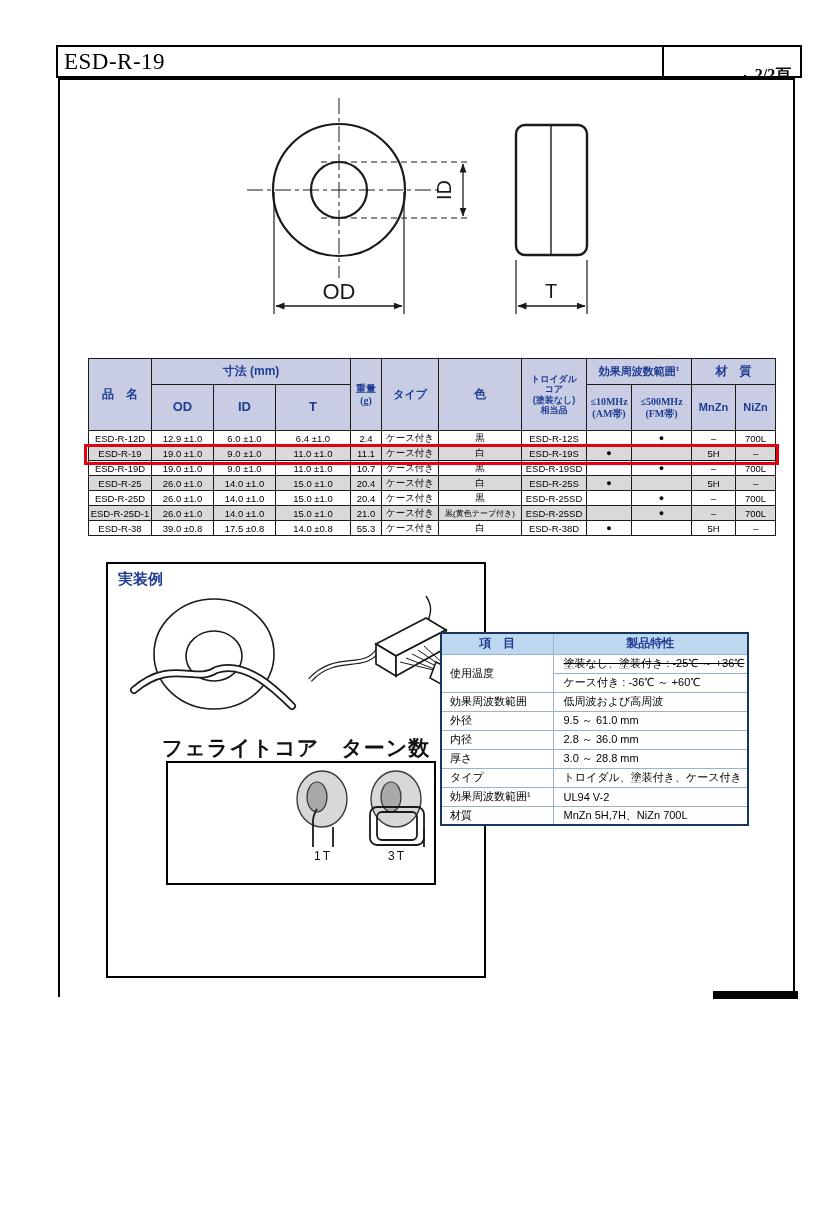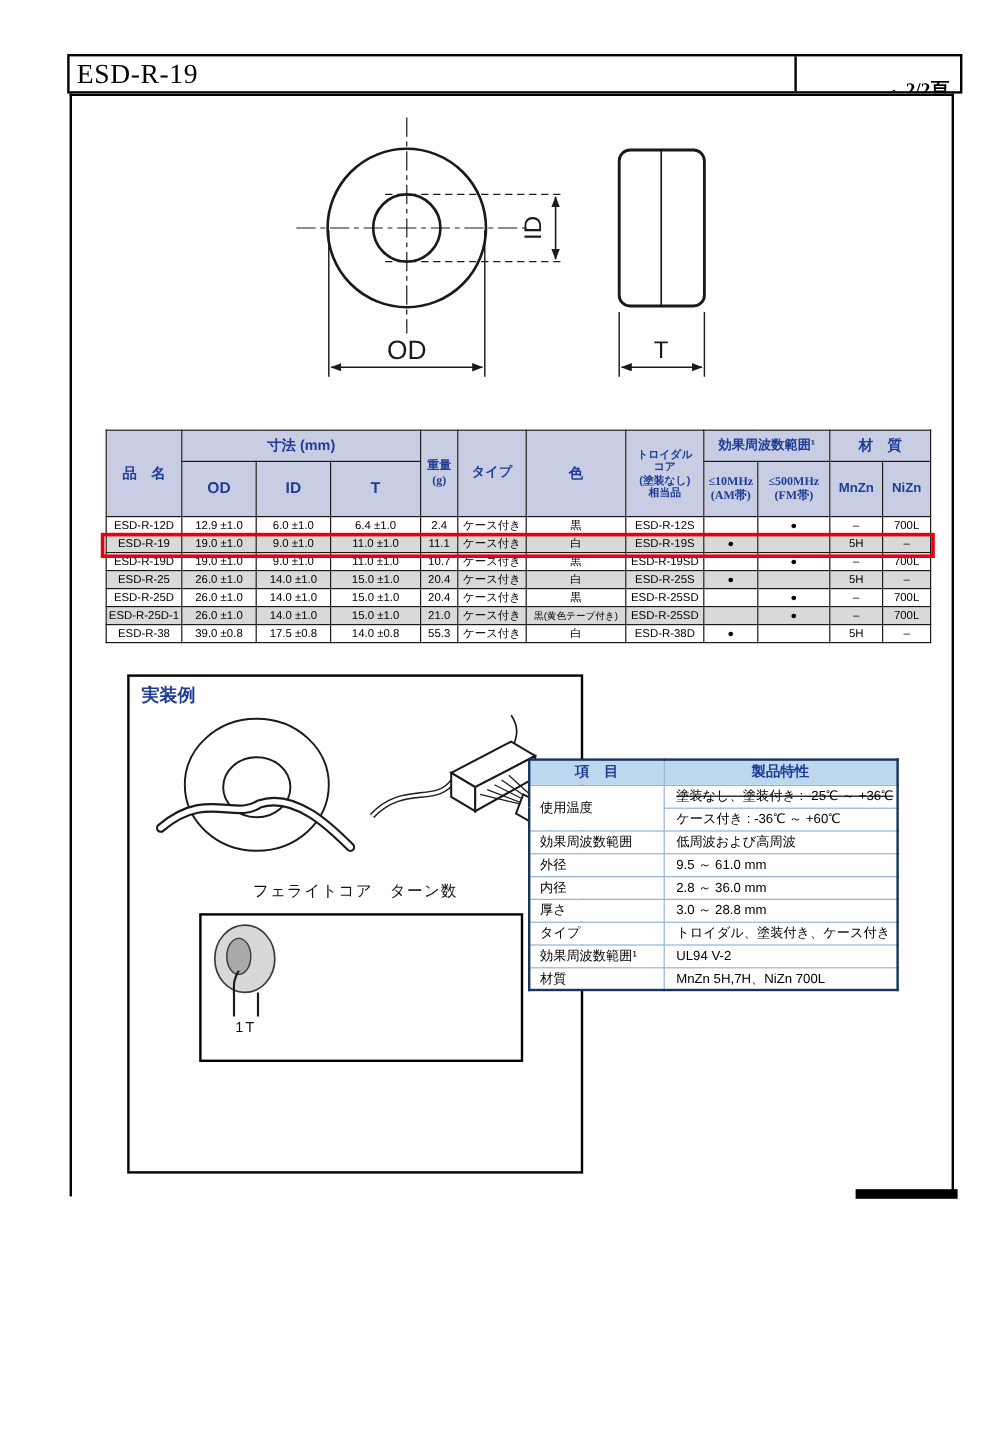--- a/index.html
+++ b/index.html
@@ -56,25 +56,25 @@
   
   .mount-box {
     position:absolute; left:75px; top:562px; width:380px; height:416px;
     border:2px solid #000; background:#fff;margin-left:31px;
   }
   .mount-title { position:absolute; left:10px; top:6px; font-size:15px; font-weight:bold; color:#1f3c94; }
   .mount-left  { position:absolute; left:18px;  top:24px; }
   .mount-right { position:absolute; left:198px; top:28px; }
   .turns-heading {
     position:absolute; left:0; top:170px; width:100%; text-align:center;
-    font-size:13px; font-weight:normal; letter-spacing:1px; color:#111;
+    font-size:21px; font-weight:bold; letter-spacing:1px; color:#111;
   }
   .turns-box {
     position:absolute; left:58px; top:197px; width:270px; height:124px;
-    border:2px solid #000; display:flex; justify-content:flex-start; align-items:flex-start; padding-top:6px;
+    border:2px solid #000; display:flex; justify-content:flex-end; align-items:flex-start; padding-top:6px;
   }
   .turn-col { display:flex; flex-direction:column; align-items:center; }
   .turn-label { font-size:12px; letter-spacing:2px; color:#111; margin-top:0px; }
   
   .prop-wrap { position:absolute; left:440px; top:612px; width:309px;margin-top:20px; }
   table.prop { border-collapse:collapse; table-layout:fixed; width:309px; border:2px solid #17365d; }
   table.prop th {
     background:#bdd7ee; color:#1f3c94; font-weight:bold; font-size:12px;
     height:21px; border:1px solid #95b3d7; text-align:center;
   }
@@ -311,20 +311,30 @@
   <div class="turns-box">
     <div class="turn-col">
       <svg width="74" height="80" viewBox="0 0 74 80">
         <ellipse cx="36" cy="30" rx="25" ry="28" fill="#d8d8d8" stroke="#3a3a3a" stroke-width="1.4"></ellipse>
         <ellipse cx="31" cy="28" rx="10" ry="15" fill="#a9a9a9" stroke="#3a3a3a" stroke-width="1.2"></ellipse>
         <path d="M31,40 C26,48 27,52 27,60 L27,78" fill="none" stroke="#1a1a1a" stroke-width="1.8"></path>
         <path d="M47,58 L47,78" fill="none" stroke="#1a1a1a" stroke-width="1.8"></path>
       </svg>
       <div class="turn-label">1T</div>
     </div>
+    <div class="turn-col">
+      <svg width="74" height="80" viewBox="0 0 74 80">
+        <ellipse cx="36" cy="30" rx="25" ry="28" fill="#d8d8d8" stroke="#3a3a3a" stroke-width="1.4"></ellipse>
+        <ellipse cx="31" cy="28" rx="10" ry="15" fill="#a9a9a9" stroke="#3a3a3a" stroke-width="1.2"></ellipse>
+        <rect x="10" y="38" width="54" height="38" rx="7" fill="none" stroke="#1a1a1a" stroke-width="1.8"></rect>
+        <rect x="17" y="43" width="40" height="28" rx="5" fill="none" stroke="#1a1a1a" stroke-width="1.8"></rect>
+        <line x1="64" y1="60" x2="64" y2="78" stroke="#1a1a1a" stroke-width="1.8"></line>
+      </svg>
+      <div class="turn-label">3T</div>
+    </div>
   </div>
 </div>
 
 <div class="prop-wrap">
   <table class="prop">
     <thead>
       <tr>
         <th style="width:112px">項　目</th>
         <th>製品特性</th>
       </tr>

